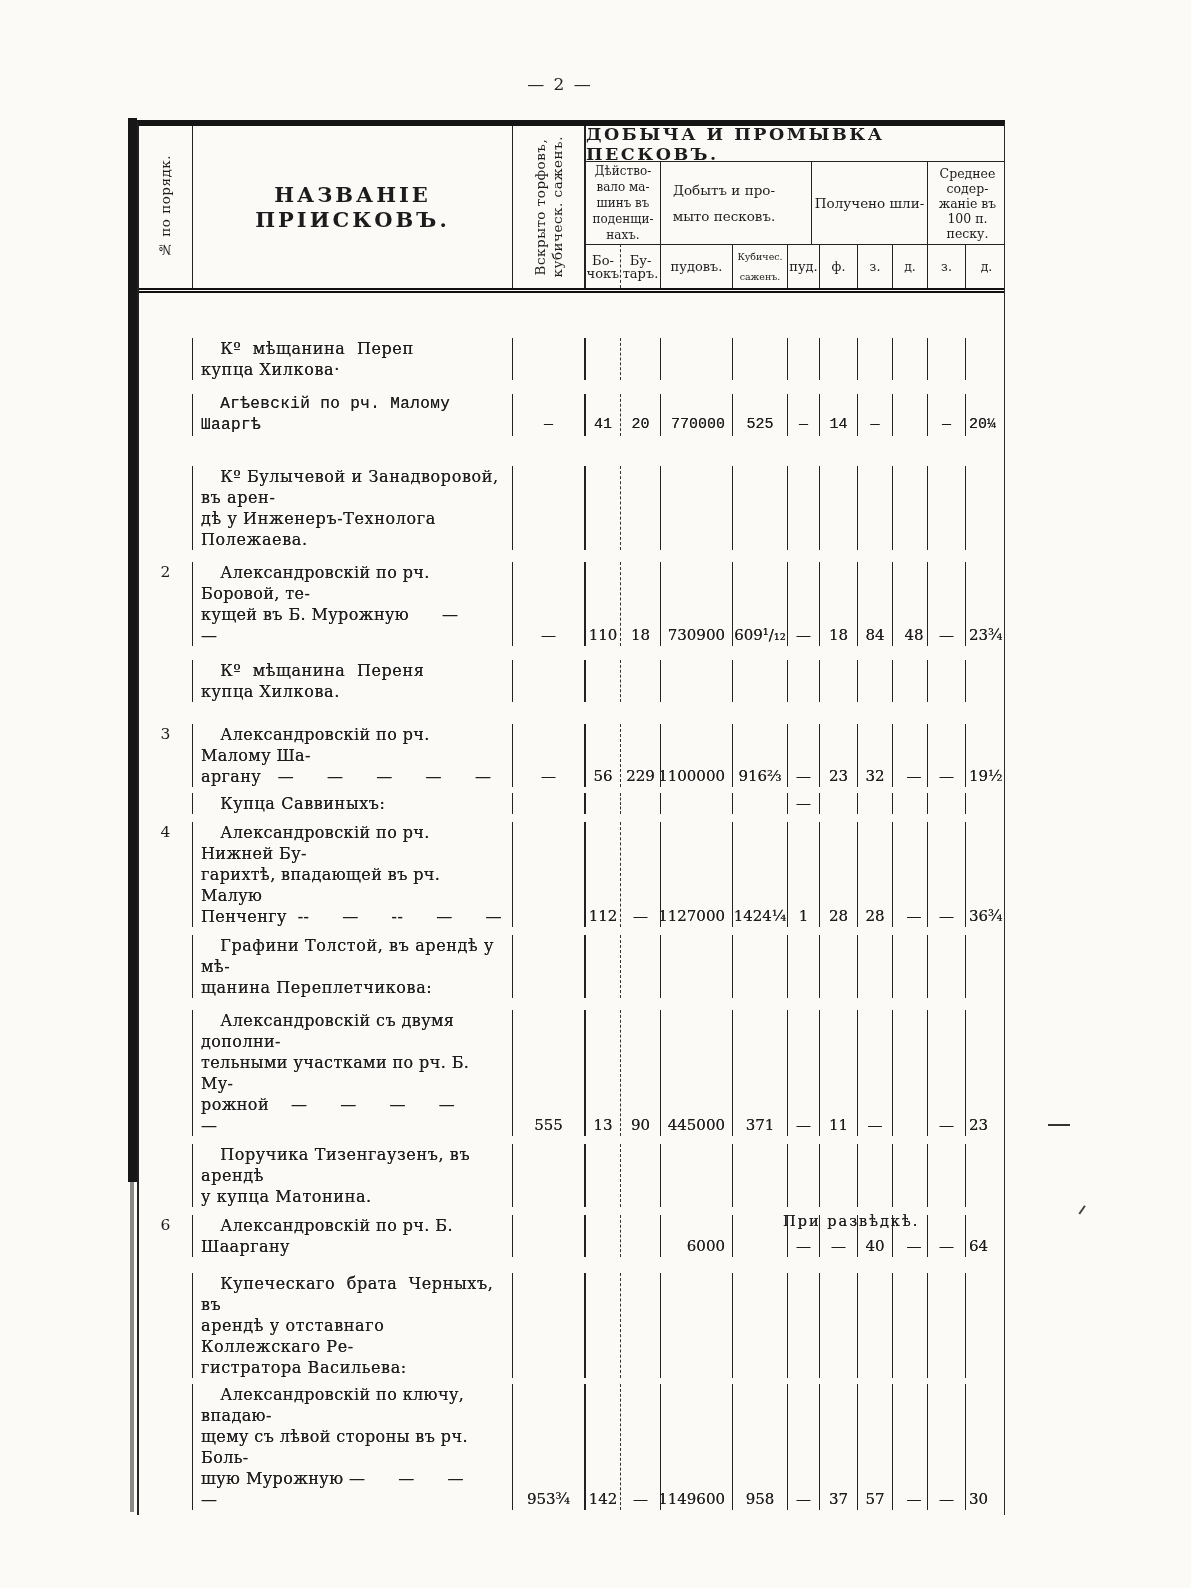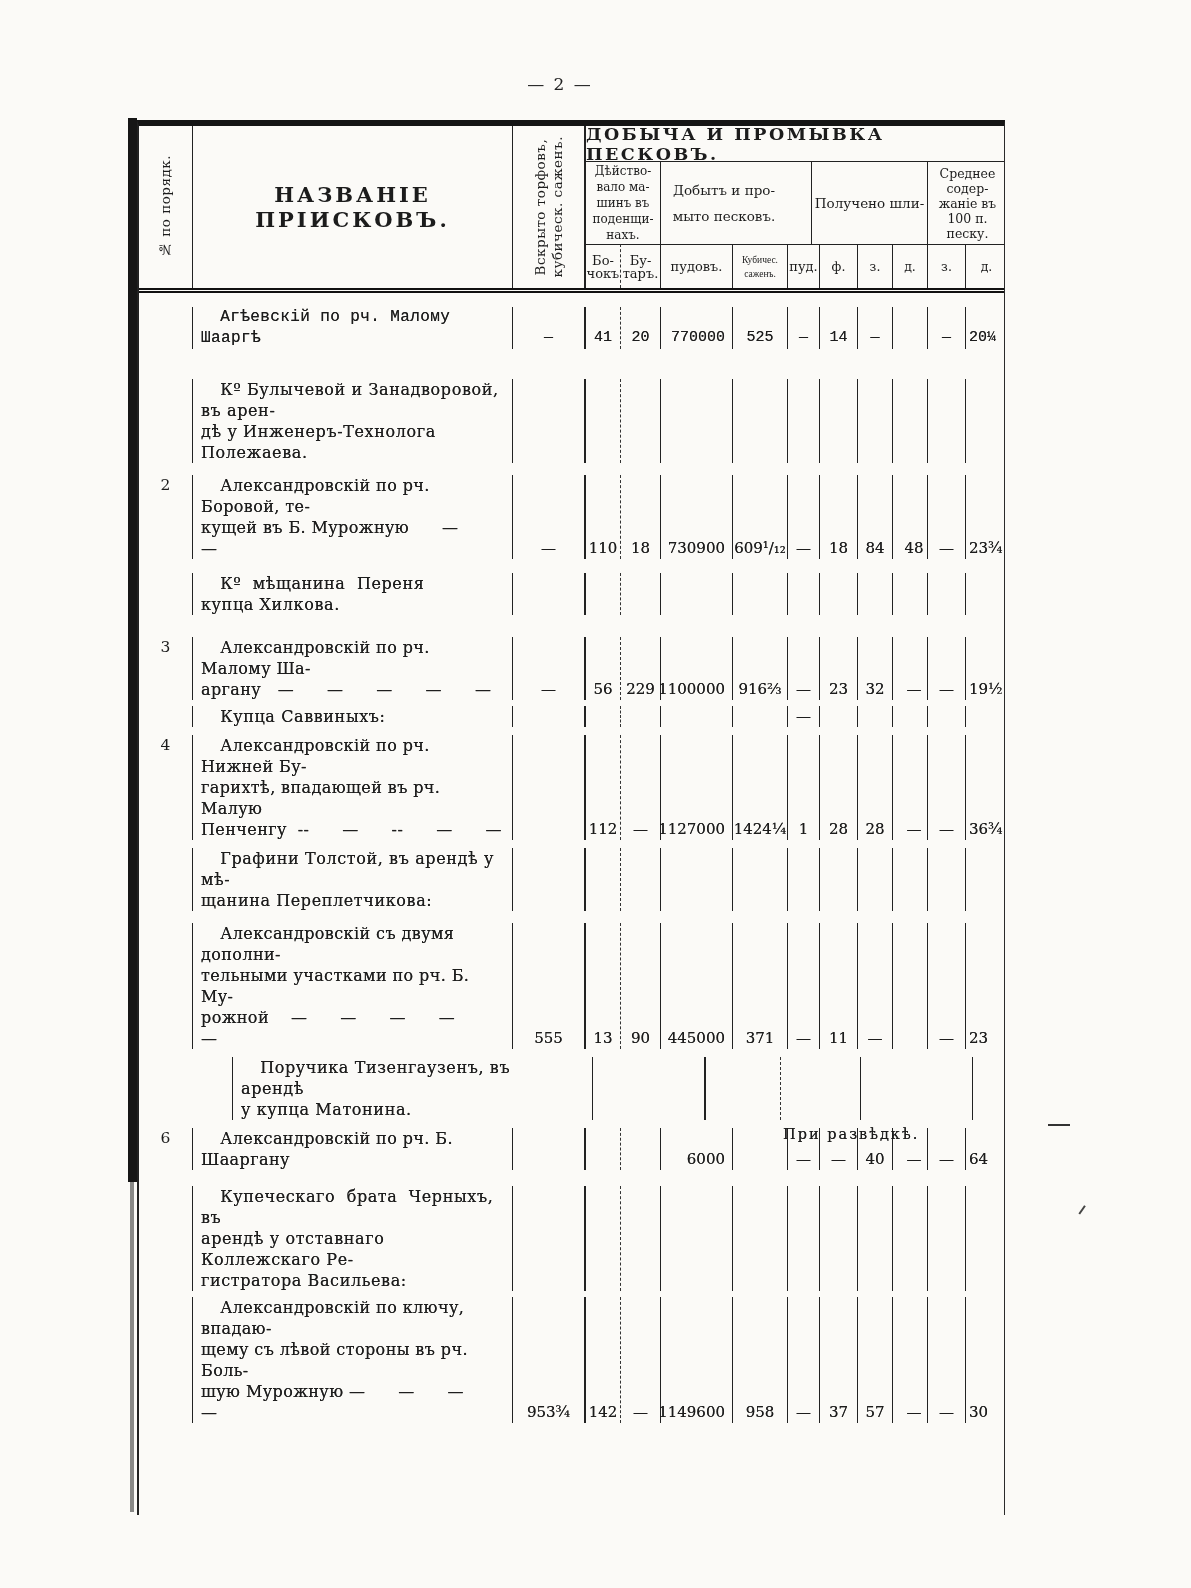--- a/index.html
+++ b/index.html
@@ -66,21 +66,21 @@
            display:flex;align-items:center;justify-content:center;grid-row:2;}
   .h-machines{grid-column:4/6;border-left:2px solid #222;}
   .h-sands{grid-column:6/8;border-left:1.5px solid #222;font-size:13.5px;line-height:26px;}
   .h-gold{grid-column:8/12;border-left:1.5px solid #222;font-size:13.5px;margin-left:24px;}
   .h-avg{grid-column:12/14;border-left:1.5px solid #222;font-size:12.5px;line-height:15px;}
   .h-sub{grid-row:3;border-top:1px solid #222;display:flex;align-items:center;justify-content:center;
          white-space:pre-line;text-align:center;font-size:13px;line-height:13px;}
   .hs-boch{grid-column:4;border-left:2px solid #222;}
   .hs-but{grid-column:5;border-left:1px dashed #333;}
   .hs-pudov{grid-column:6;border-left:1.5px solid #222;font-size:13px;}
-  .hs-kub{grid-column:7;border-left:1px solid #222;font-size:9.5px;line-height:14px;font-family:Liberation Serif, serif;}
+  .hs-kub{grid-column:7;border-left:1px solid #222;font-size:9.5px;line-height:20px;}
   .hs-pud{grid-column:8;border-left:1.5px solid #222;font-size:13px;}
   .hs-f{grid-column:9;border-left:1px solid #222;font-size:12.5px;}
   .hs-z{grid-column:10;border-left:1px solid #222;font-size:12.5px;}
   .hs-d{grid-column:11;border-left:1px solid #222;font-size:12.5px;}
   .hs-z2{grid-column:12;border-left:1.5px solid #222;font-size:12.5px;}
   .hs-d2{grid-column:13;border-left:1px solid #222;font-size:12.5px;}
 
   
   .tbody{display:flex;flex-direction:column;flex:1;}
   .t-row{position:relative;box-sizing:border-box;}
@@ -164,20 +164,36 @@
 саженъ.</div>
       <div class="h-sub hs-pud">пуд.</div>
       <div class="h-sub hs-f">ф.</div>
       <div class="h-sub hs-z">з.</div>
       <div class="h-sub hs-d">д.</div>
       <div class="h-sub hs-z2">з.</div>
       <div class="h-sub hs-d2">д.</div>
     </div>
 
     <div class="tbody" id="tbody">
+        <div class="t-row grid13 group" style="padding-top: 45px;">
+          <div class="cell c-num"></div>
+          <div class="cell c-name">Кº  мѣщанина  Переп
+купца Хилкова·</div>
+          <div class="cell val c-torf"></div>
+          <div class="cell val c-boch"></div>
+          <div class="cell val c-but"></div>
+          <div class="cell val c-pudov"></div>
+          <div class="cell val c-kub"></div>
+          <div class="cell val c-shpud"></div>
+          <div class="cell val c-shf"></div>
+          <div class="cell val c-shz"></div>
+          <div class="cell val c-shd"></div>
+          <div class="cell val c-avz"></div>
+          <div class="cell val c-avd"></div>
+        </div>
         <div class="t-row grid13 mine" style="padding-top: 14px; font-family: Liberation Mono, monospace;">
           <div class="cell c-num"></div>
           <div class="cell c-name">Агѣевскій по рч. Малому Шааргѣ</div>
           <div class="cell val c-torf">—</div>
           <div class="cell val c-boch">41</div>
           <div class="cell val c-but">20</div>
           <div class="cell val c-pudov">770000</div>
           <div class="cell val c-kub">525</div>
           <div class="cell val c-shpud">—</div>
           <div class="cell val c-shf">14</div>
@@ -308,21 +324,21 @@
           <div class="cell val c-but">90</div>
           <div class="cell val c-pudov">445000</div>
           <div class="cell val c-kub">371</div>
           <div class="cell val c-shpud">—</div>
           <div class="cell val c-shf">11</div>
           <div class="cell val c-shz">—</div>
           <div class="cell val c-shd"></div>
           <div class="cell val c-avz">—</div>
           <div class="cell val c-avd">23</div>
         </div>
-        <div class="t-row grid13 group" style="padding-top: 8px; gap: 40px;">
+        <div class="t-row grid13 group" style="padding-top: 8px;">
           <div class="cell c-num"></div>
           <div class="cell c-name">Поручика Тизенгаузенъ, въ арендѣ
 у купца Матонина.</div>
           <div class="cell val c-torf"></div>
           <div class="cell val c-boch"></div>
           <div class="cell val c-but"></div>
           <div class="cell val c-pudov"></div>
           <div class="cell val c-kub"></div>
           <div class="cell val c-shpud"></div>
           <div class="cell val c-shf"></div>

